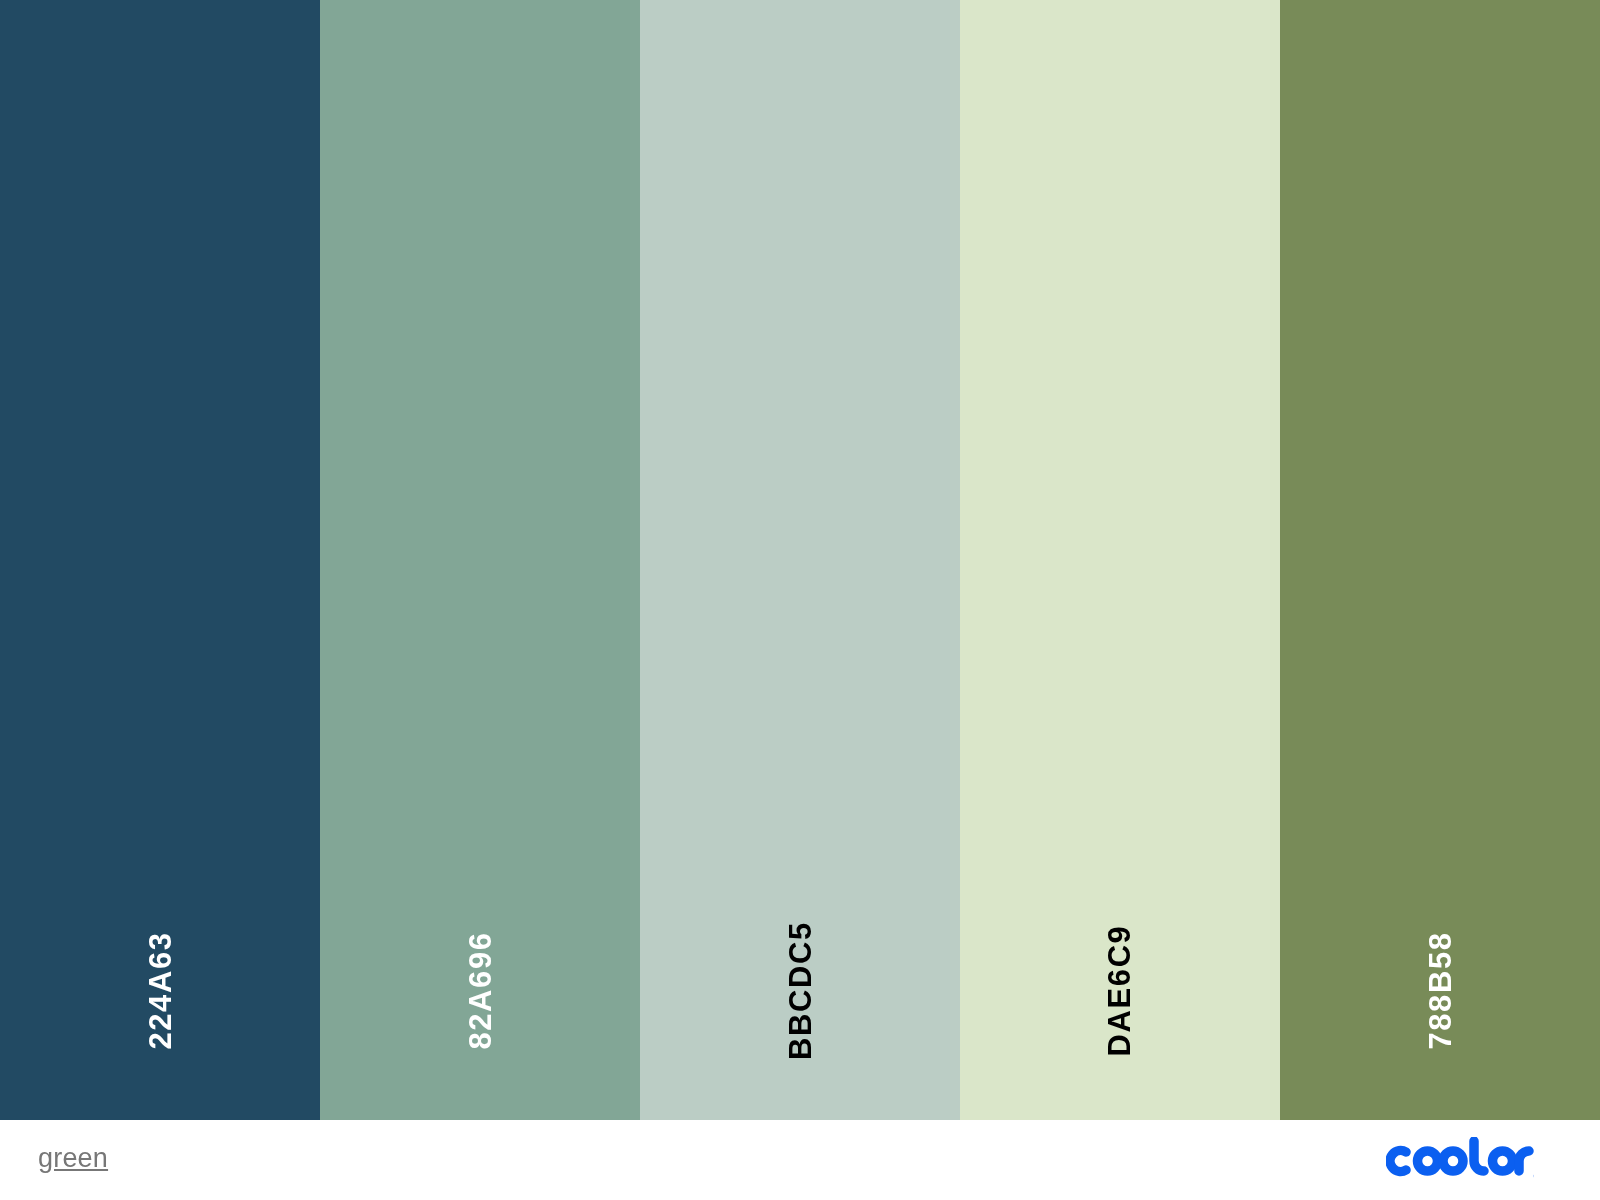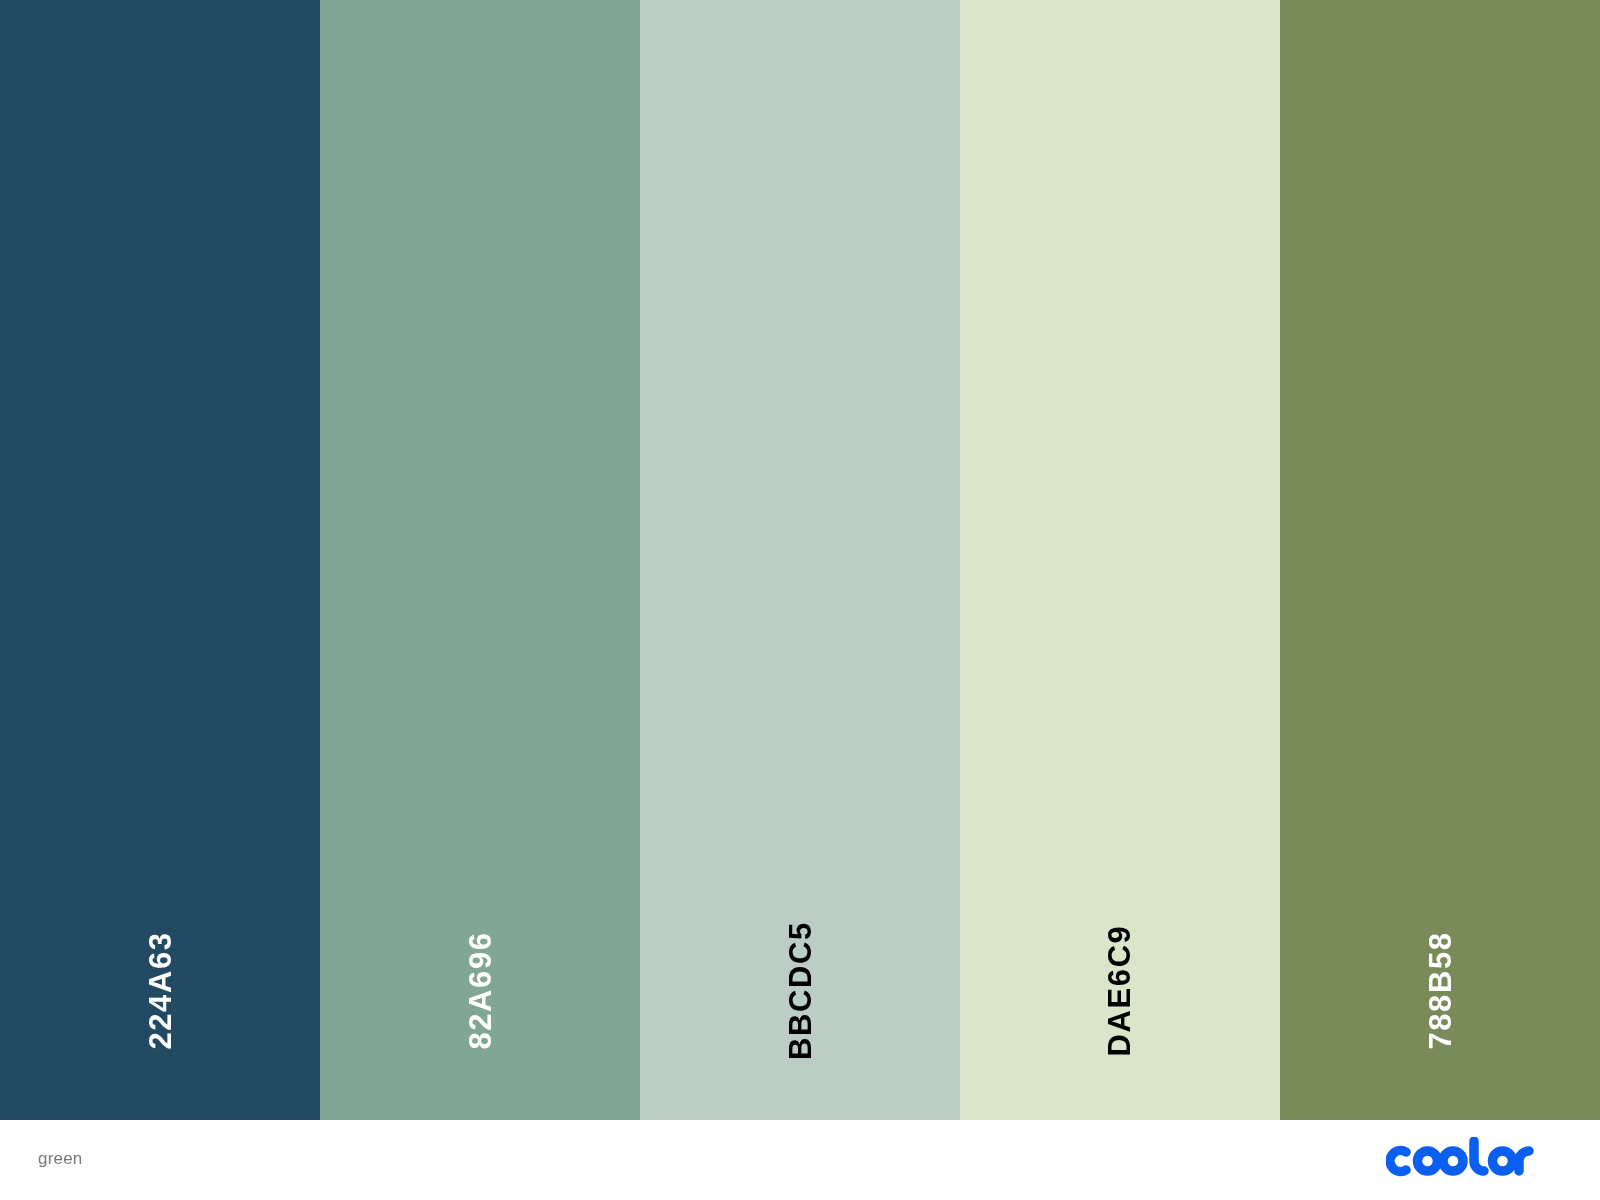--- a/index.html
+++ b/index.html
@@ -77,26 +77,27 @@
     background: #ffffff;
     display: flex;
     align-items: center;
     justify-content: space-between;
     padding: 0 38px 0 38px;
     flex: 1 1 auto;
   }
 
   #palette-name {
     font-family: "Liberation Sans", sans-serif;
-    font-size: 17px;
+    font-size: 27px;
     font-weight: normal;
     color: #777777;
     letter-spacing: 0.2px;
     line-height: 1;
     padding-bottom: 4px;
+    text-decoration: underline;
   }
 
   #brand-logo {
     display: flex;
     align-items: center;
     padding-bottom: 4px;
     padding-right: 28px;
   }
 
   #brand-logo svg { display: block; }

